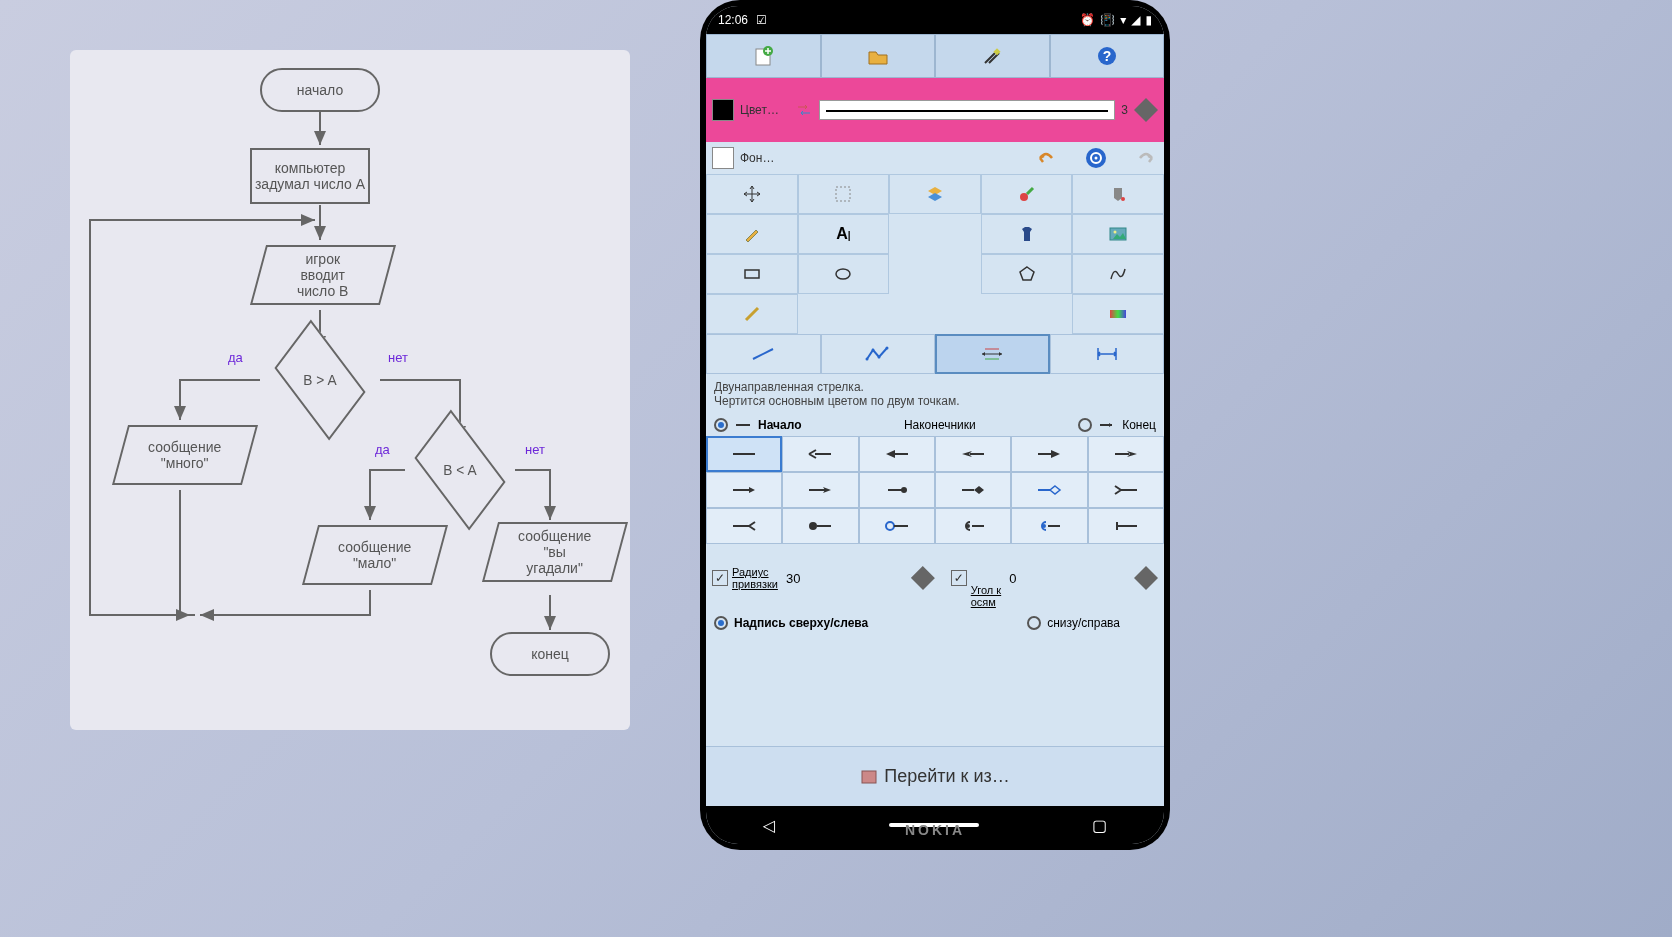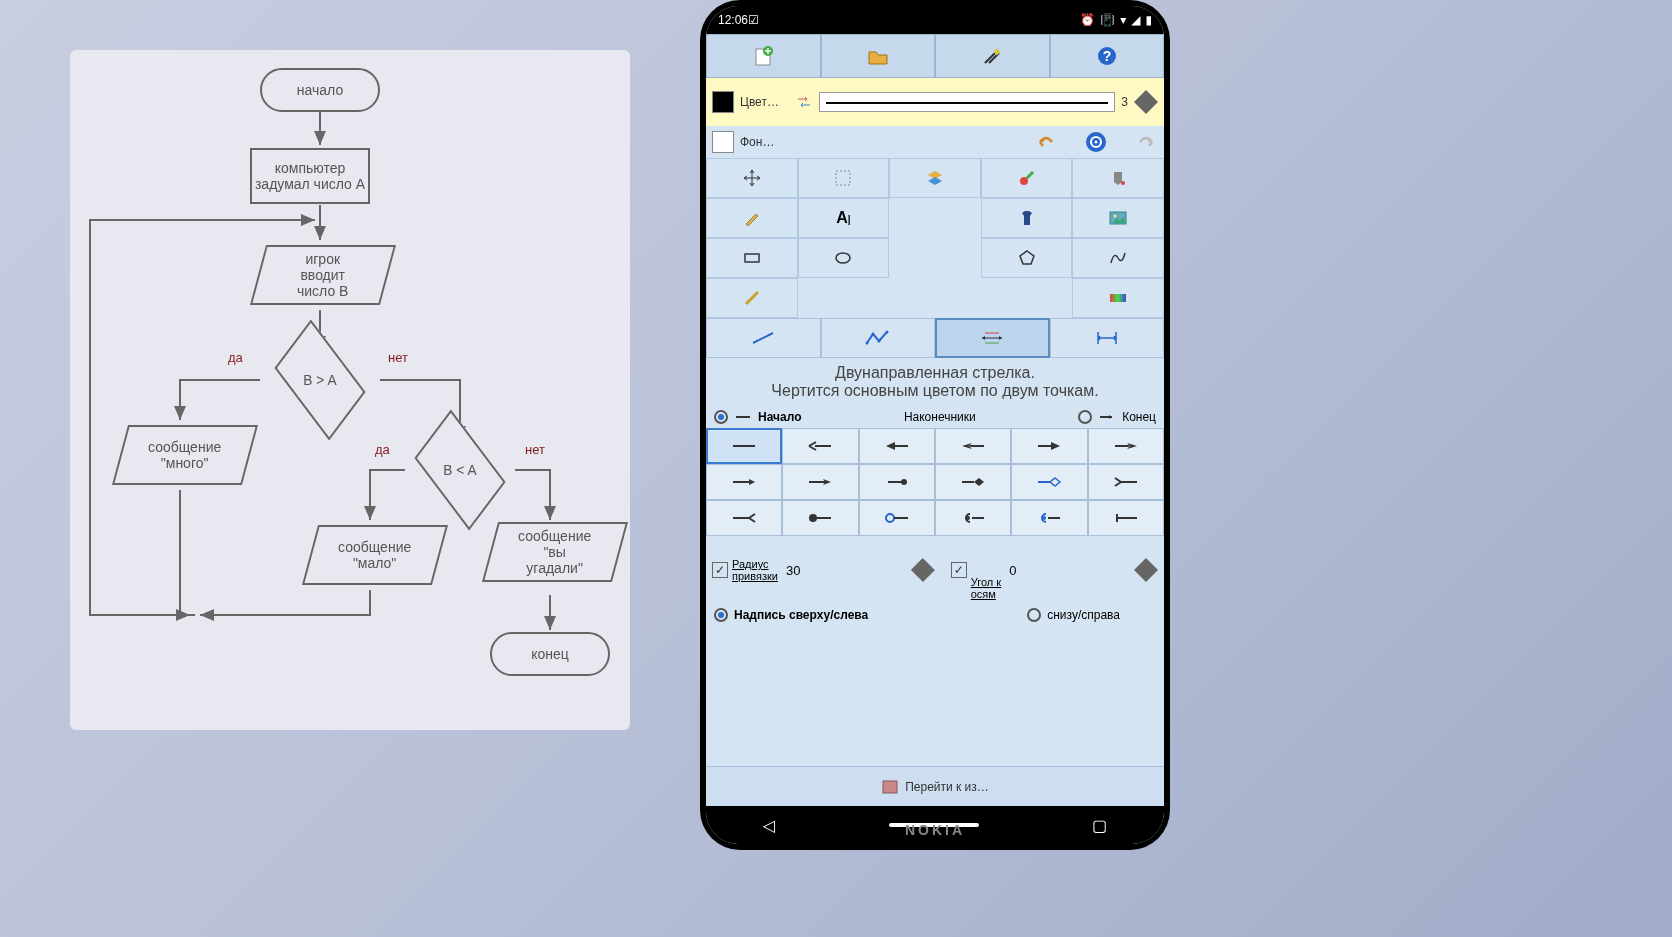--- a/index.html
+++ b/index.html
@@ -33,21 +33,21 @@
   font-size: 14px;
   color: #555;
   background: #e8e8f0;
 }
 .terminator { border-radius: 30px; width: 120px; height: 44px; }
 .process { width: 120px; height: 56px; }
 .parallelogram { transform: skewX(-15deg); width: 130px; height: 60px; }
 .parallelogram span { transform: skewX(15deg); display: block; }
 .diamond { width: 90px; height: 60px; transform: rotate(45deg) skew(8deg, 8deg); }
 .diamond span { transform: skew(-8deg,-8deg) rotate(-45deg); display: block; white-space: nowrap; }
-.edge-label { position: absolute; font-size: 13px; color: #7f1d1d; }
+.edge-label { position: absolute; font-size: 13px; color: #6d28d9; }
 
 
 .phone {
   position: absolute;
   left: 700px;
   top: 0;
   width: 470px;
   height: 850px;
   background: #000;
   border-radius: 40px;
@@ -87,23 +87,23 @@
   display: flex;
   align-items: center;
   justify-content: center;
   border: 1px solid #9db6d0;
 }
 
 
 .colorrow {
   display: flex;
   align-items: center;
-  padding: 12px 6px;
+  padding: 20px 6px;
   gap: 6px;
-  background: #fef9c3;
+  background: #ec4899;
 }
 .swatch { width: 22px; height: 22px; border: 1px solid #888; }
 .swatch.black { background: #000; }
 .swatch.white { background: #fff; }
 .strokeprev {
   flex: 1;
   height: 20px;
   background: #fff;
   border: 1px solid #999;
   position: relative;
@@ -157,24 +157,23 @@
   border: 1px solid #aac2dc;
   display: flex;
   align-items: center;
   justify-content: center;
 }
 .subgrid4 .cell.active { background: #bcd4ee; border: 2px solid #5a8cc0; }
 
 
 .desc {
   padding: 6px 8px;
-  font-size: 16px;
+  font-size: 12px;
   color: #444;
   background: #d5e4f2;
-  text-align: center;
 }
 
 
 .radiorow {
   display: flex;
   align-items: center;
   padding: 4px 8px;
   font-size: 12px;
   background: #d5e4f2;
   gap: 6px;
@@ -212,25 +211,25 @@
   display: flex; align-items: center; justify-content: center;
   font-size: 12px; color: #333;
 }
 .numfield { flex: 1; font-size: 13px; padding-left: 4px; }
 
 
 .gobtn {
   margin-top: auto;
   background: #cddef0;
   border-top: 1px solid #a8c0da;
-  height: 40px;
+  height: 60px;
   display: flex;
   align-items: center;
   justify-content: center;
-  font-size: 12px;
+  font-size: 18px;
   color: #333;
 }
 
 
 .navbar {
   height: 38px;
   background: #000;
   display: flex;
   justify-content: space-around;
   align-items: center;
@@ -306,21 +305,21 @@
   <div class="edge-label" style="left:158px;top:300px;">да</div>
   <div class="edge-label" style="left:318px;top:300px;">нет</div>
   <div class="edge-label" style="left:305px;top:392px;">да</div>
   <div class="edge-label" style="left:455px;top:392px;">нет</div>
 </div>
 
 <div class="phone">
   <div class="screen">
 
     <div class="statusbar">
-      <div style="display:flex;align-items:center;">
+      <div style="display:flex;gap:8px;align-items:center;">
         <span>12:06</span>
         <span>☑</span>
       </div>
       <div class="statusbar-right">
         <span>⏰</span>
         <span>📳</span>
         <span>▾</span>
         <span>◢</span>
         <span>▮</span>
       </div>

